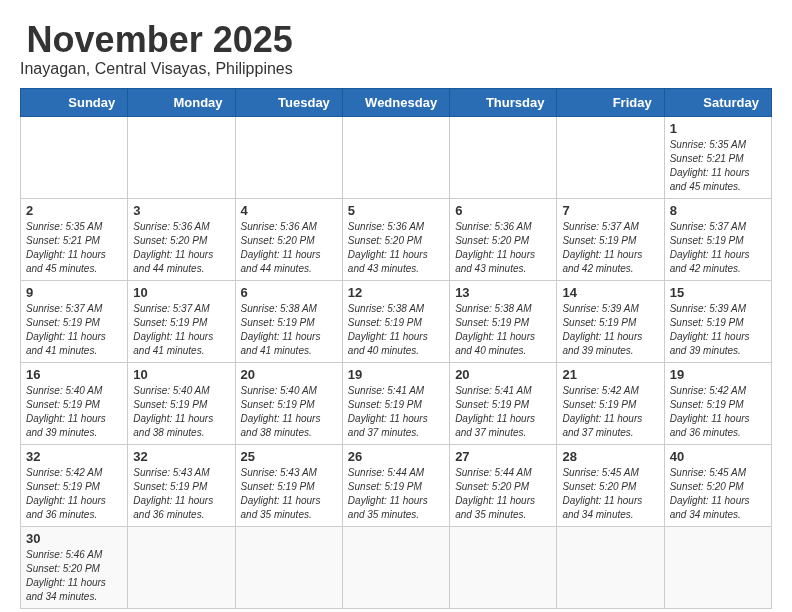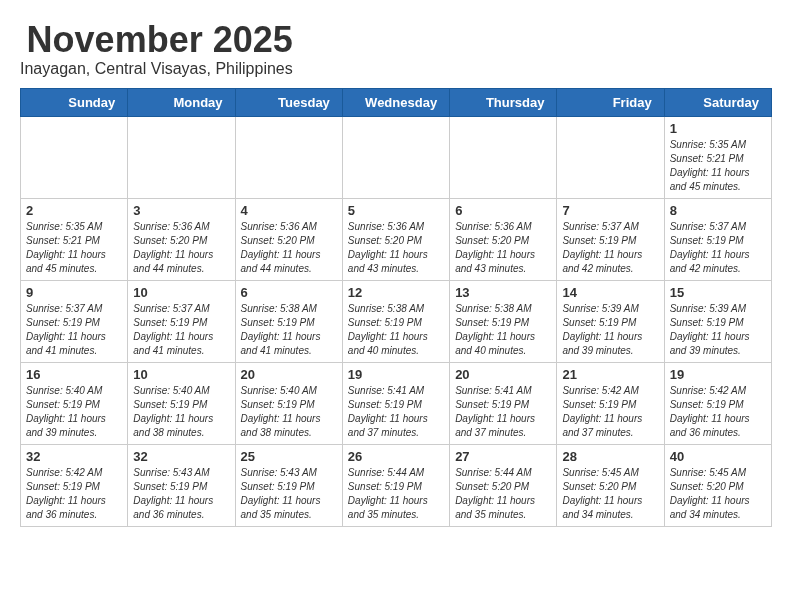--- a/index.html
+++ b/index.html
@@ -327,14 +327,29 @@
 and 34 minutes.</div>
         </td>
         <td>
           <span class="day-number">40</span>
           <div class="day-info" style="white-space: pre-line;">Sunrise: 5:45 AM
 Sunset: 5:20 PM
 Daylight: 11 hours
 and 34 minutes.</div>
         </td>
       </tr>
+      <tr class="last-row">
+        <td>
+          <span class="day-number">30</span>
+          <div class="day-info" style="white-space: pre-line;">Sunrise: 5:46 AM
+Sunset: 5:20 PM
+Daylight: 11 hours
+and 34 minutes.</div>
+        </td>
+        <td class="empty-cell"></td>
+        <td class="empty-cell"></td>
+        <td class="empty-cell"></td>
+        <td class="empty-cell"></td>
+        <td class="empty-cell"></td>
+        <td class="empty-cell"></td>
+      </tr>
     </tbody>
 </table>
 
 </body></html>

